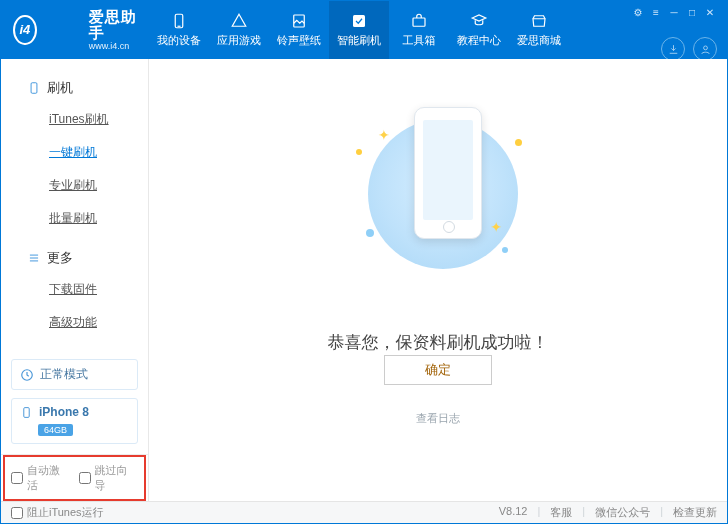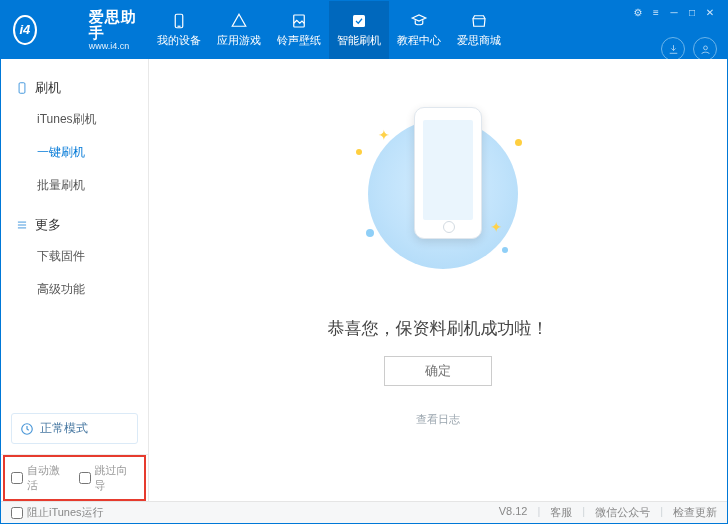--- a/index.html
+++ b/index.html
@@ -18,25 +18,25 @@
   .nav-item .nav-ico{width:20px;height:18px;margin-bottom:3px;display:flex;align-items:center;justify-content:center;}
   .nav-item .nav-ico svg{width:18px;height:18px;fill:none;stroke:#fff;stroke-width:1.6;}
   .header-right{position:absolute;right:6px;top:5px;display:flex;align-items:center;gap:6px;}
   .win-btns{display:flex;gap:4px;margin-right:4px;}
   .win-btn{width:14px;height:12px;font-size:10px;color:#cfe7fb;cursor:pointer;display:flex;align-items:center;justify-content:center;}
   .circ-btn{width:24px;height:24px;border:1.5px solid #6bb4ea;border-radius:50%;display:flex;align-items:center;justify-content:center;cursor:pointer;margin-top:14px;}
   .circ-btn svg{width:13px;height:13px;stroke:#9ecdf2;fill:none;stroke-width:1.8;}
   
   .body{display:flex;height:calc(100% - 58px - 22px);}
   .sidebar{width:148px;border-right:1px solid #e8e8e8;padding-top:10px;display:flex;flex-direction:column;}
-  .side-section{padding:4px 0;}
+  .side-section{padding:4px 12px;}
   .side-head{display:flex;align-items:center;gap:6px;padding:6px 14px;font-size:13px;color:#333;}
   .side-head .h-ico{width:14px;height:14px;display:flex;align-items:center;justify-content:center;}
   .side-head .h-ico svg{width:14px;height:14px;stroke:#3a92db;fill:none;stroke-width:1.6;}
-  .side-item{padding:8px 14px 8px 36px;font-size:12px;color:#555;cursor:pointer;}
+  .side-item{padding:8px 14px 8px 36px;font-size:12px;color:#555;cursor:pointer;text-decoration:underline;}
   .side-item.active{color:#0078d7;}
   .sidebar-fill{flex:1;}
   .mode-box{margin:6px 10px;border:1px solid #dbeaf7;border-radius:3px;padding:6px 8px;display:flex;align-items:center;gap:6px;font-size:12px;color:#4a7aa3;}
   .mode-box svg{width:14px;height:14px;stroke:#4a97d8;fill:none;stroke-width:2;}
   .device-box{margin:2px 10px 6px;border:1px solid #dbeaf7;border-radius:3px;padding:6px 8px;}
   .device-box .dev-head{display:flex;align-items:center;gap:6px;font-size:12px;color:#3a78ad;font-weight:600;}
   .device-box .dev-head svg{width:13px;height:13px;stroke:#4a97d8;fill:none;stroke-width:1.8;}
   .device-box .badge{margin-top:4px;margin-left:18px;display:inline-block;background:#4aa3e6;color:#fff;font-size:9px;padding:1px 6px;border-radius:2px;}
   .checks-row{display:flex;gap:8px;padding:8px 8px;font-size:11px;color:#999;margin:0 4px;}
   .checks-row.highlight{border:2px solid #e63b2e;padding:6px 6px;margin:0 2px;}
@@ -55,22 +55,22 @@
   .hero .s1{left:40px;top:18px;}
   .hero .s2{right:36px;top:110px;}
   .hero .phone{position:absolute;left:76px;top:-2px;width:68px;height:132px;background:#fff;border-radius:10px;border:1px solid #e0e7ee;box-shadow:0 3px 10px rgba(0,0,0,.12);} 
   .hero .phone:before{content:"";position:absolute;left:8px;top:12px;right:8px;bottom:18px;background:#eaf5fd;border-radius:2px;}
   .hero .phone:after{content:"";position:absolute;left:50%;bottom:5px;width:10px;height:10px;margin-left:-5px;border:1.5px solid #d3dbe2;border-radius:50%;}
   .hero .ribbon{position:absolute;left:22px;top:88px;}
   .hero .ribbon .band{width:168px;height:38px;background:linear-gradient(180deg,#ffd24a,#f5b82d);color:#fff;font-weight:800;font-size:20px;letter-spacing:3px;display:flex;align-items:center;justify-content:center;border-radius:3px;font-style:italic;position:relative;box-shadow:0 2px 3px rgba(0,0,0,.12);} 
   .hero .ribbon .tail{position:absolute;width:0;height:0;border-top:16px solid #d99a1f;}
   .hero .ribbon .tail.l{left:8px;top:38px;border-left:14px solid transparent;border-right:0;}
   .hero .ribbon .tail.r{right:8px;top:38px;border-right:14px solid transparent;border-left:0;}
-  .success-text{margin-top:18px;font-size:17px;color:#444;}
-  .ok-btn{margin-top:16px;width:108px;height:30px;border:1px solid #ccc;background:#fff;font-size:13px;color:#737373;cursor:pointer;}
+  .success-text{margin-top:32px;font-size:17px;color:#444;}
+  .ok-btn{margin-top:1px;width:108px;height:30px;border:1px solid #ccc;background:#fff;font-size:13px;color:#a16207;cursor:pointer;}
   .view-log{margin-top:26px;font-size:11px;color:#9aa5ae;cursor:pointer;}
   
   .status{position:absolute;left:0;right:0;bottom:0;height:22px;background:#f6f7f8;border-top:1px solid #e5e5e5;display:flex;align-items:center;font-size:11px;color:#888;padding:0 10px;gap:36px;}
   .status .sep{margin:0 10px;color:#cfd4d8;}
   .status .sright{margin-left:auto;display:flex;}
   .status label{display:flex;align-items:center;gap:4px;}
   .status input{width:12px;height:12px;}
   
   .side-div{height:1px;background:#ececec;margin:4px 0 0;}
 </style>
@@ -115,20 +115,29 @@
         <span>铃声壁纸</span>
       </div>
       <div class="nav-item active">
         <span class="nav-ico">
             <svg viewBox="0 0 24 24">
               <rect x="4" y="4" width="16" height="16" rx="2" fill="#fff" stroke="none"></rect>
               <path d="M8 12l3 3 5-6" stroke="#0078d7"></path>
             </svg>
           </span>
         <span>智能刷机</span>
+      </div>
+      <div class="nav-item">
+        <span class="nav-ico">
+            <svg viewBox="0 0 24 24">
+              <rect x="4" y="8" width="16" height="11" rx="1"></rect>
+              <path d="M9 8V6a3 3 0 0 1 6 0v2"></path>
+            </svg>
+          </span>
+        <span>工具箱</span>
       </div>
       <div class="nav-item">
         <span class="nav-ico">
             <svg viewBox="0 0 24 24">
               <path d="M3 8l9-4 9 4-9 4z"></path>
               <path d="M7 11v4c0 1 2.2 2 5 2s5-1 5-2v-4"></path>
             </svg>
           </span>
         <span>教程中心</span>
       </div>
@@ -172,20 +181,21 @@
         <div class="side-head">
           <span class="h-ico">
               <svg viewBox="0 0 24 24">
                 <rect x="7" y="3" width="10" height="18" rx="2"></rect>
               </svg>
             </span>
           <span>刷机</span>
         </div>
         <div class="side-item">iTunes刷机</div>
         <div class="side-item active">一键刷机</div>
+        <div class="side-item">专业刷机</div>
         <div class="side-item">批量刷机</div>
       </div>
       <div class="side-section">
         <div class="side-head">
           <span class="h-ico">
               <svg viewBox="0 0 24 24">
                 <line x1="5" y1="7" x2="19" y2="7"></line>
                 <line x1="5" y1="12" x2="19" y2="12"></line>
                 <line x1="5" y1="17" x2="19" y2="17"></line>
               </svg>
@@ -198,20 +208,29 @@
 
       <div class="sidebar-fill"></div>
 
       <div class="mode-box">
         <svg viewBox="0 0 24 24">
             <circle cx="12" cy="12" r="9"></circle>
             <path d="M12 7v5l3 2"></path>
           </svg>
         <span>正常模式</span>
       </div>
+      <div class="device-box">
+        <div class="dev-head">
+          <svg viewBox="0 0 24 24">
+              <rect x="7" y="3" width="10" height="18" rx="2"></rect>
+            </svg>
+          <span>iPhone 8</span>
+        </div>
+        <span class="badge">64GB</span>
+      </div>
       <div class="side-div"></div>
       <div class="checks-row highlight">
         <label>
             <input type="checkbox" style="">
             <span>自动激活</span>
           </label>
         <label>
             <input type="checkbox" style="">
             <span>跳过向导</span>
           </label>

